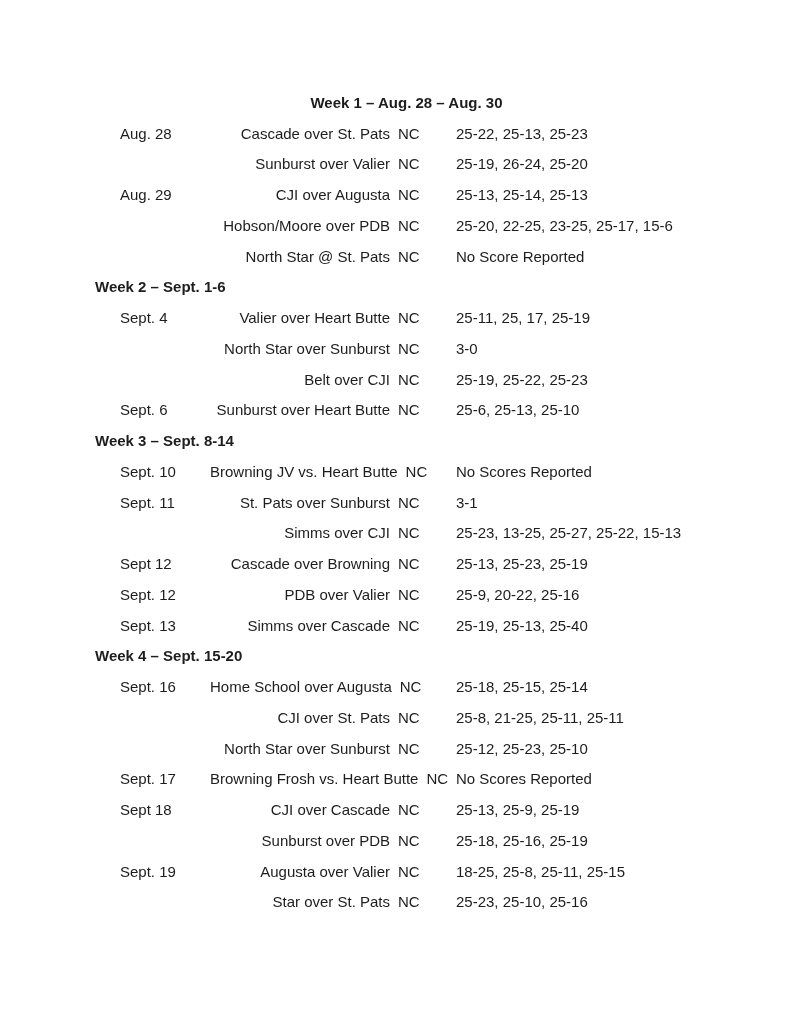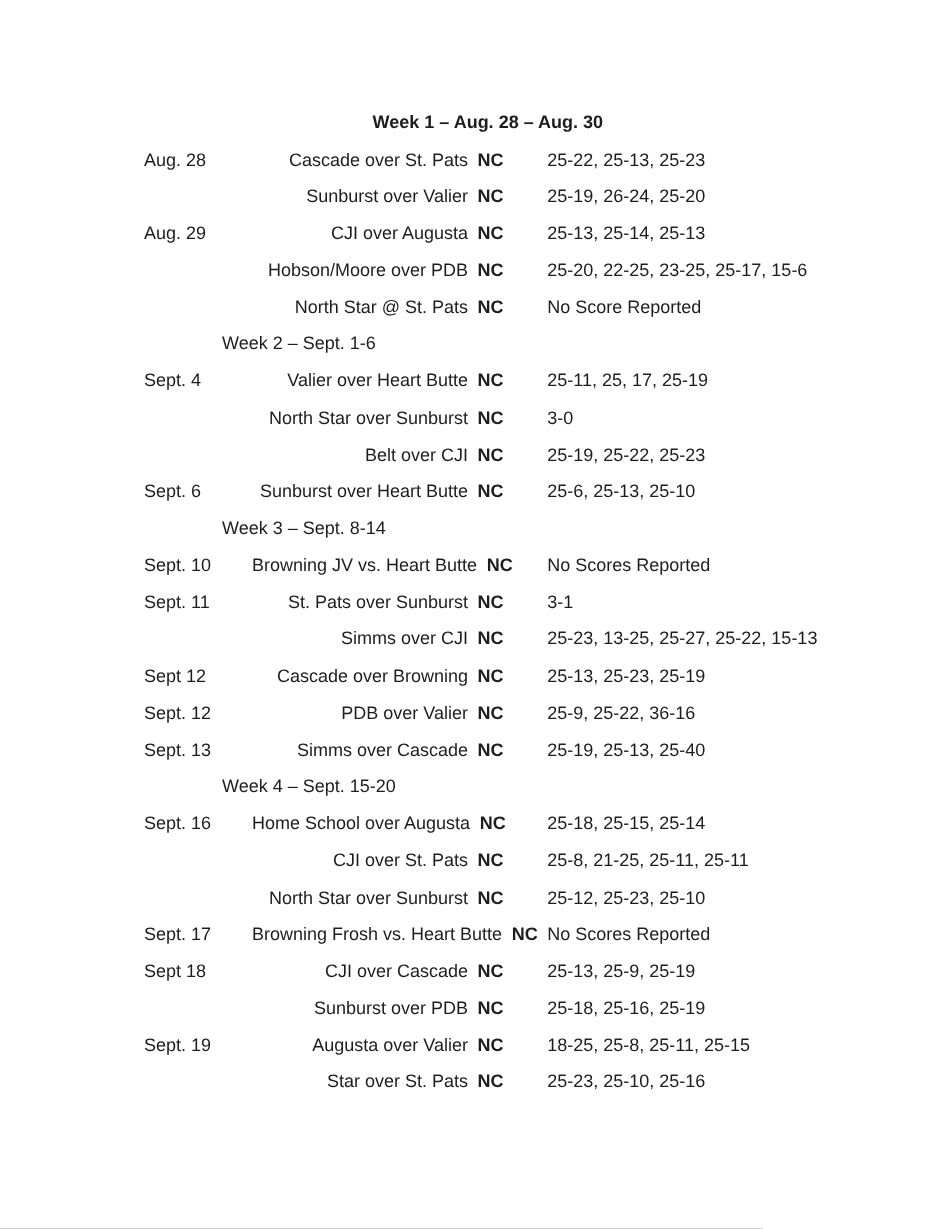--- a/index.html
+++ b/index.html
@@ -27,23 +27,23 @@
     height: 30.75px;
     display: flex;
     align-items: center;
     justify-content: center;
     font-weight: bold;
     white-space: nowrap;
     margin-left: 22px;
   }
   .c-date  { flex: 0 0 90px; margin-left: 25px; }
   .c-match { flex: 0 0 auto; box-sizing: border-box; min-width: 188px; padding-right: 8px; text-align: right; }
-  .c-nc    { flex: 0 0 auto; font-weight: bold; }
+  .c-nc    { flex: 0 0 auto; }
   .c-score { position: absolute; left: 456px; }
-  .week-label { font-weight: normal; margin-left: 90px; }
+  .week-label { font-weight: bold; }
 </style>
 </head>
 <body>
 
 <div class="page">
   <div class="content">
     <div class="title-row">Week 1 – Aug. 28 – Aug. 30</div>
     <div id="rows">
         <div class="row">
           <div class="c-date">Aug. 28</div>
@@ -126,21 +126,21 @@
         <div class="row">
           <div class="c-date">Sept 12</div>
           <div class="c-match">Cascade over Browning</div>
           <div class="c-nc">NC</div>
           <div class="c-score">25-13, 25-23, 25-19</div>
         </div>
         <div class="row">
           <div class="c-date">Sept. 12</div>
           <div class="c-match">PDB over Valier</div>
           <div class="c-nc">NC</div>
-          <div class="c-score">25-9, 25-22, 36-16</div>
+          <div class="c-score">25-9, 20-22, 25-16</div>
         </div>
         <div class="row">
           <div class="c-date">Sept. 13</div>
           <div class="c-match">Simms over Cascade</div>
           <div class="c-nc">NC</div>
           <div class="c-score">25-19, 25-13, 25-40</div>
         </div>
         <div class="row">
           <div class="week-label">Week 4 – Sept. 15-20</div>
         </div>

